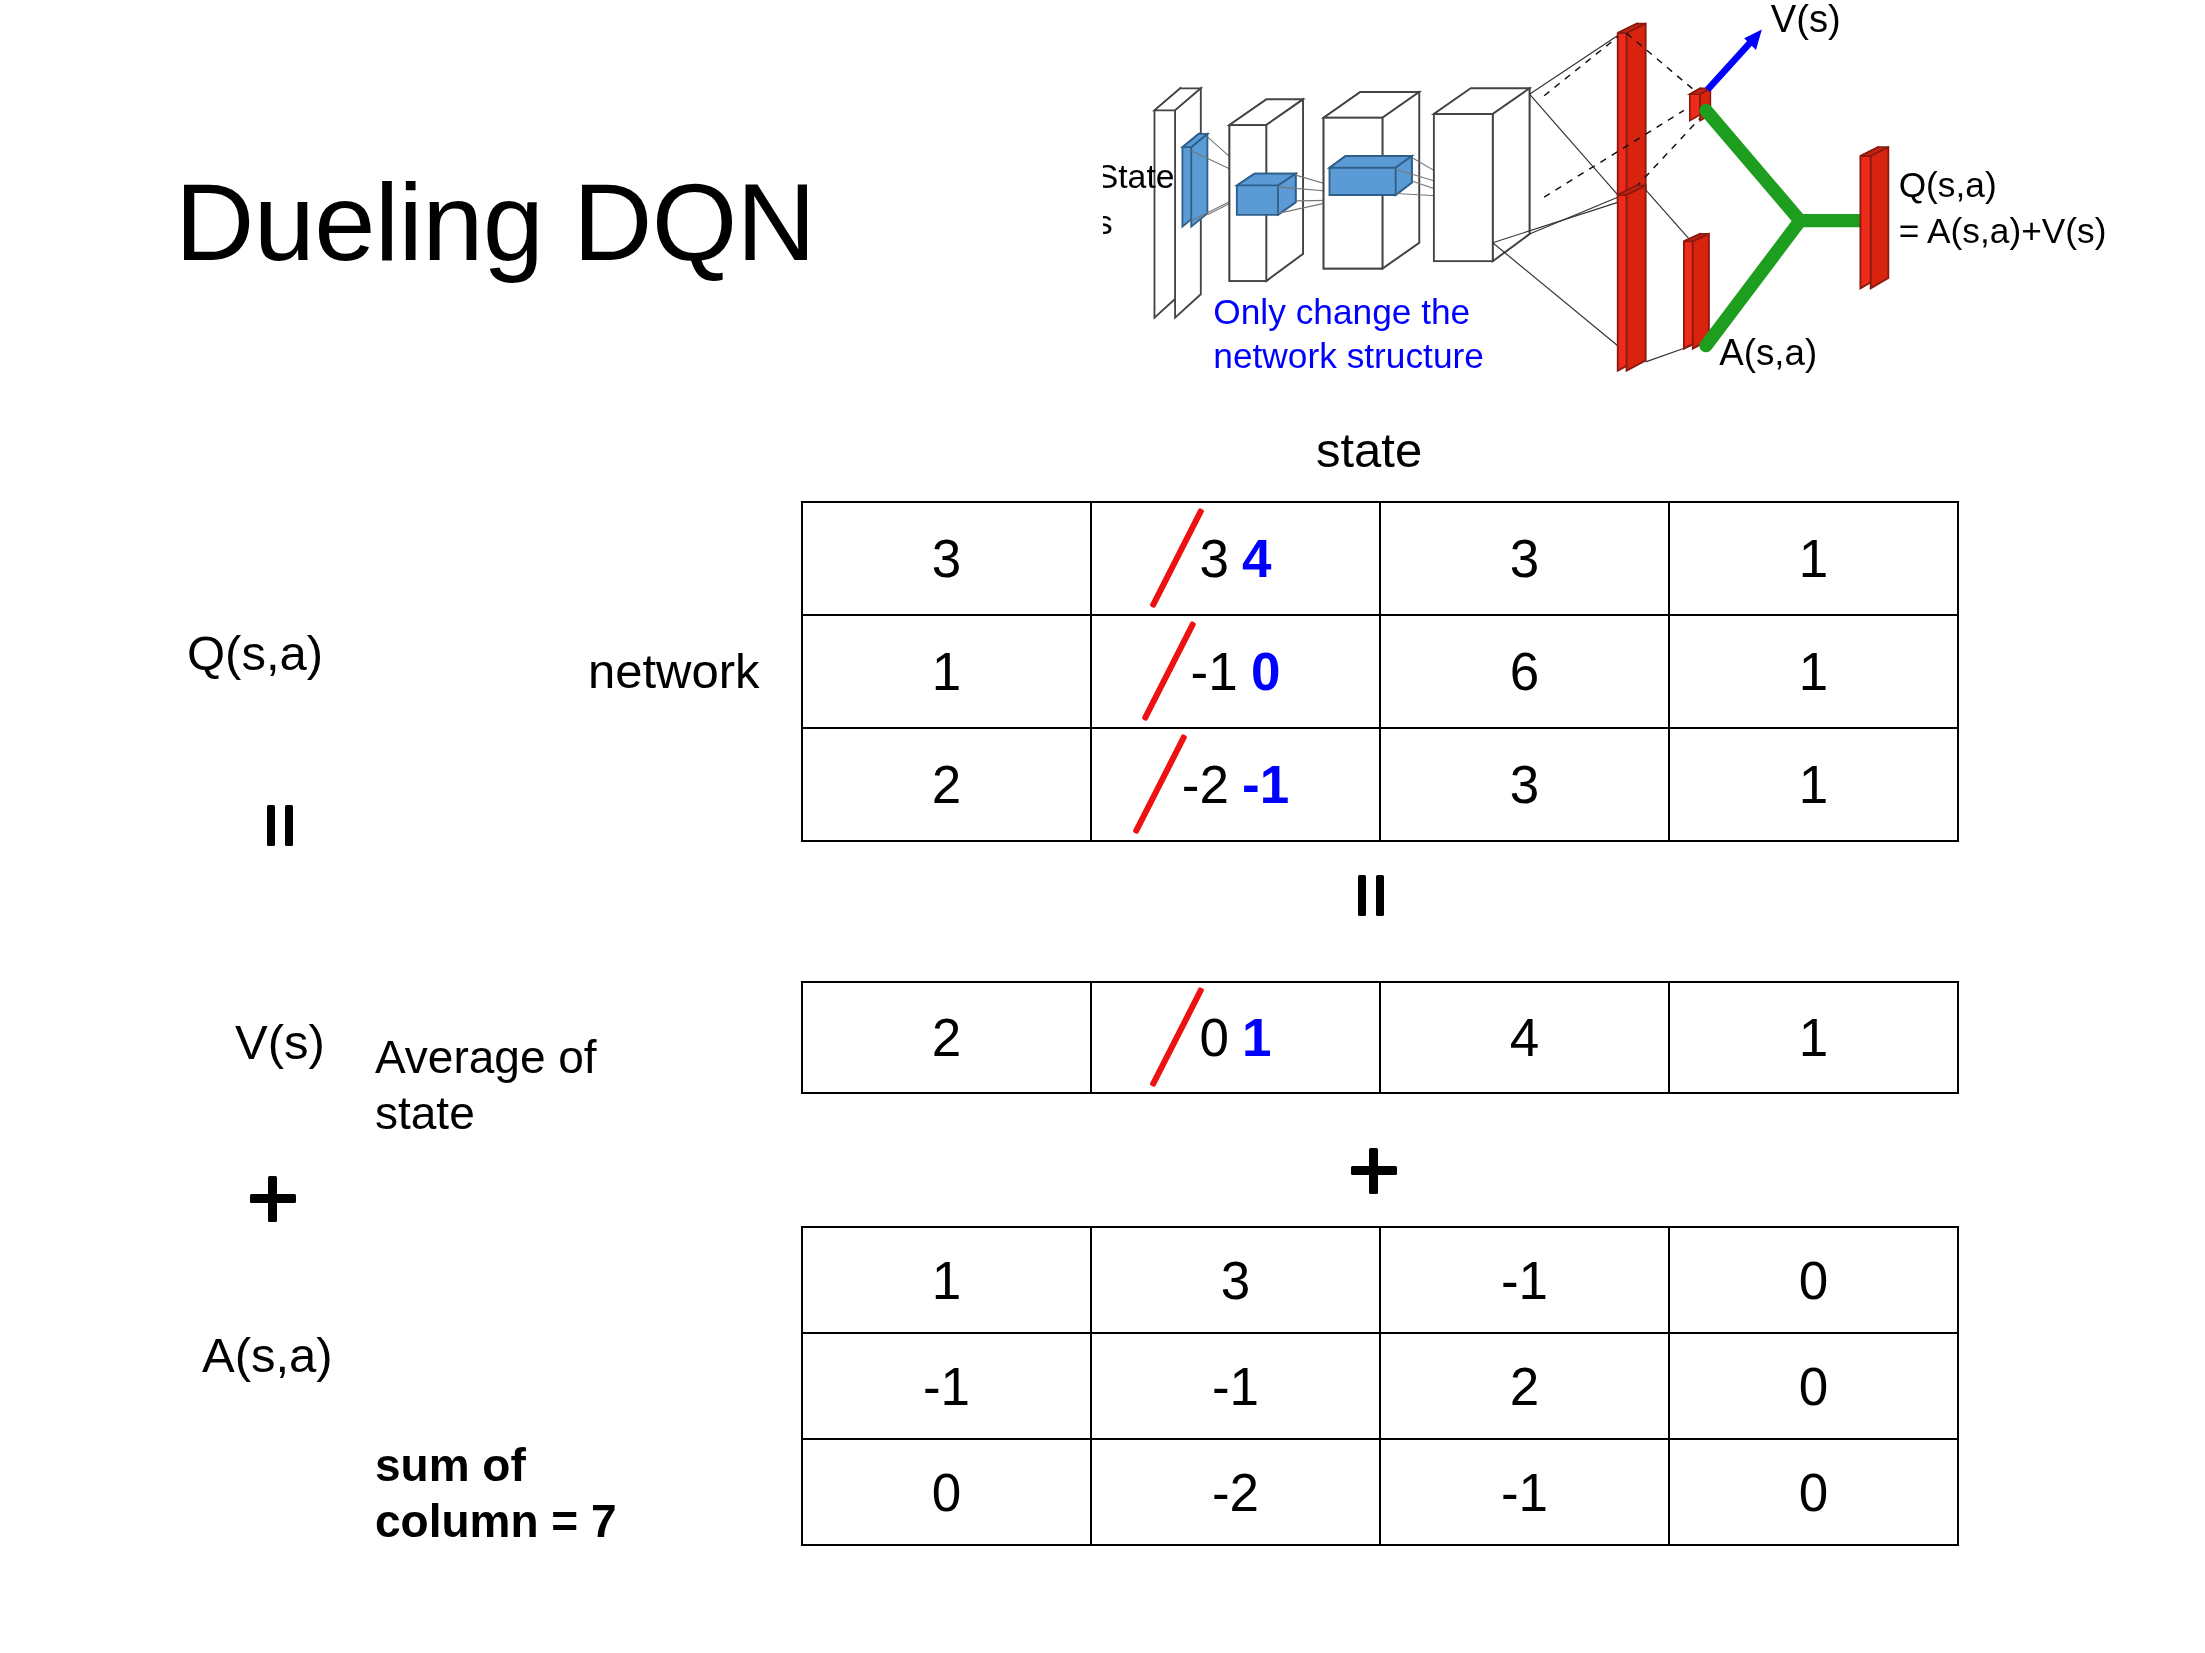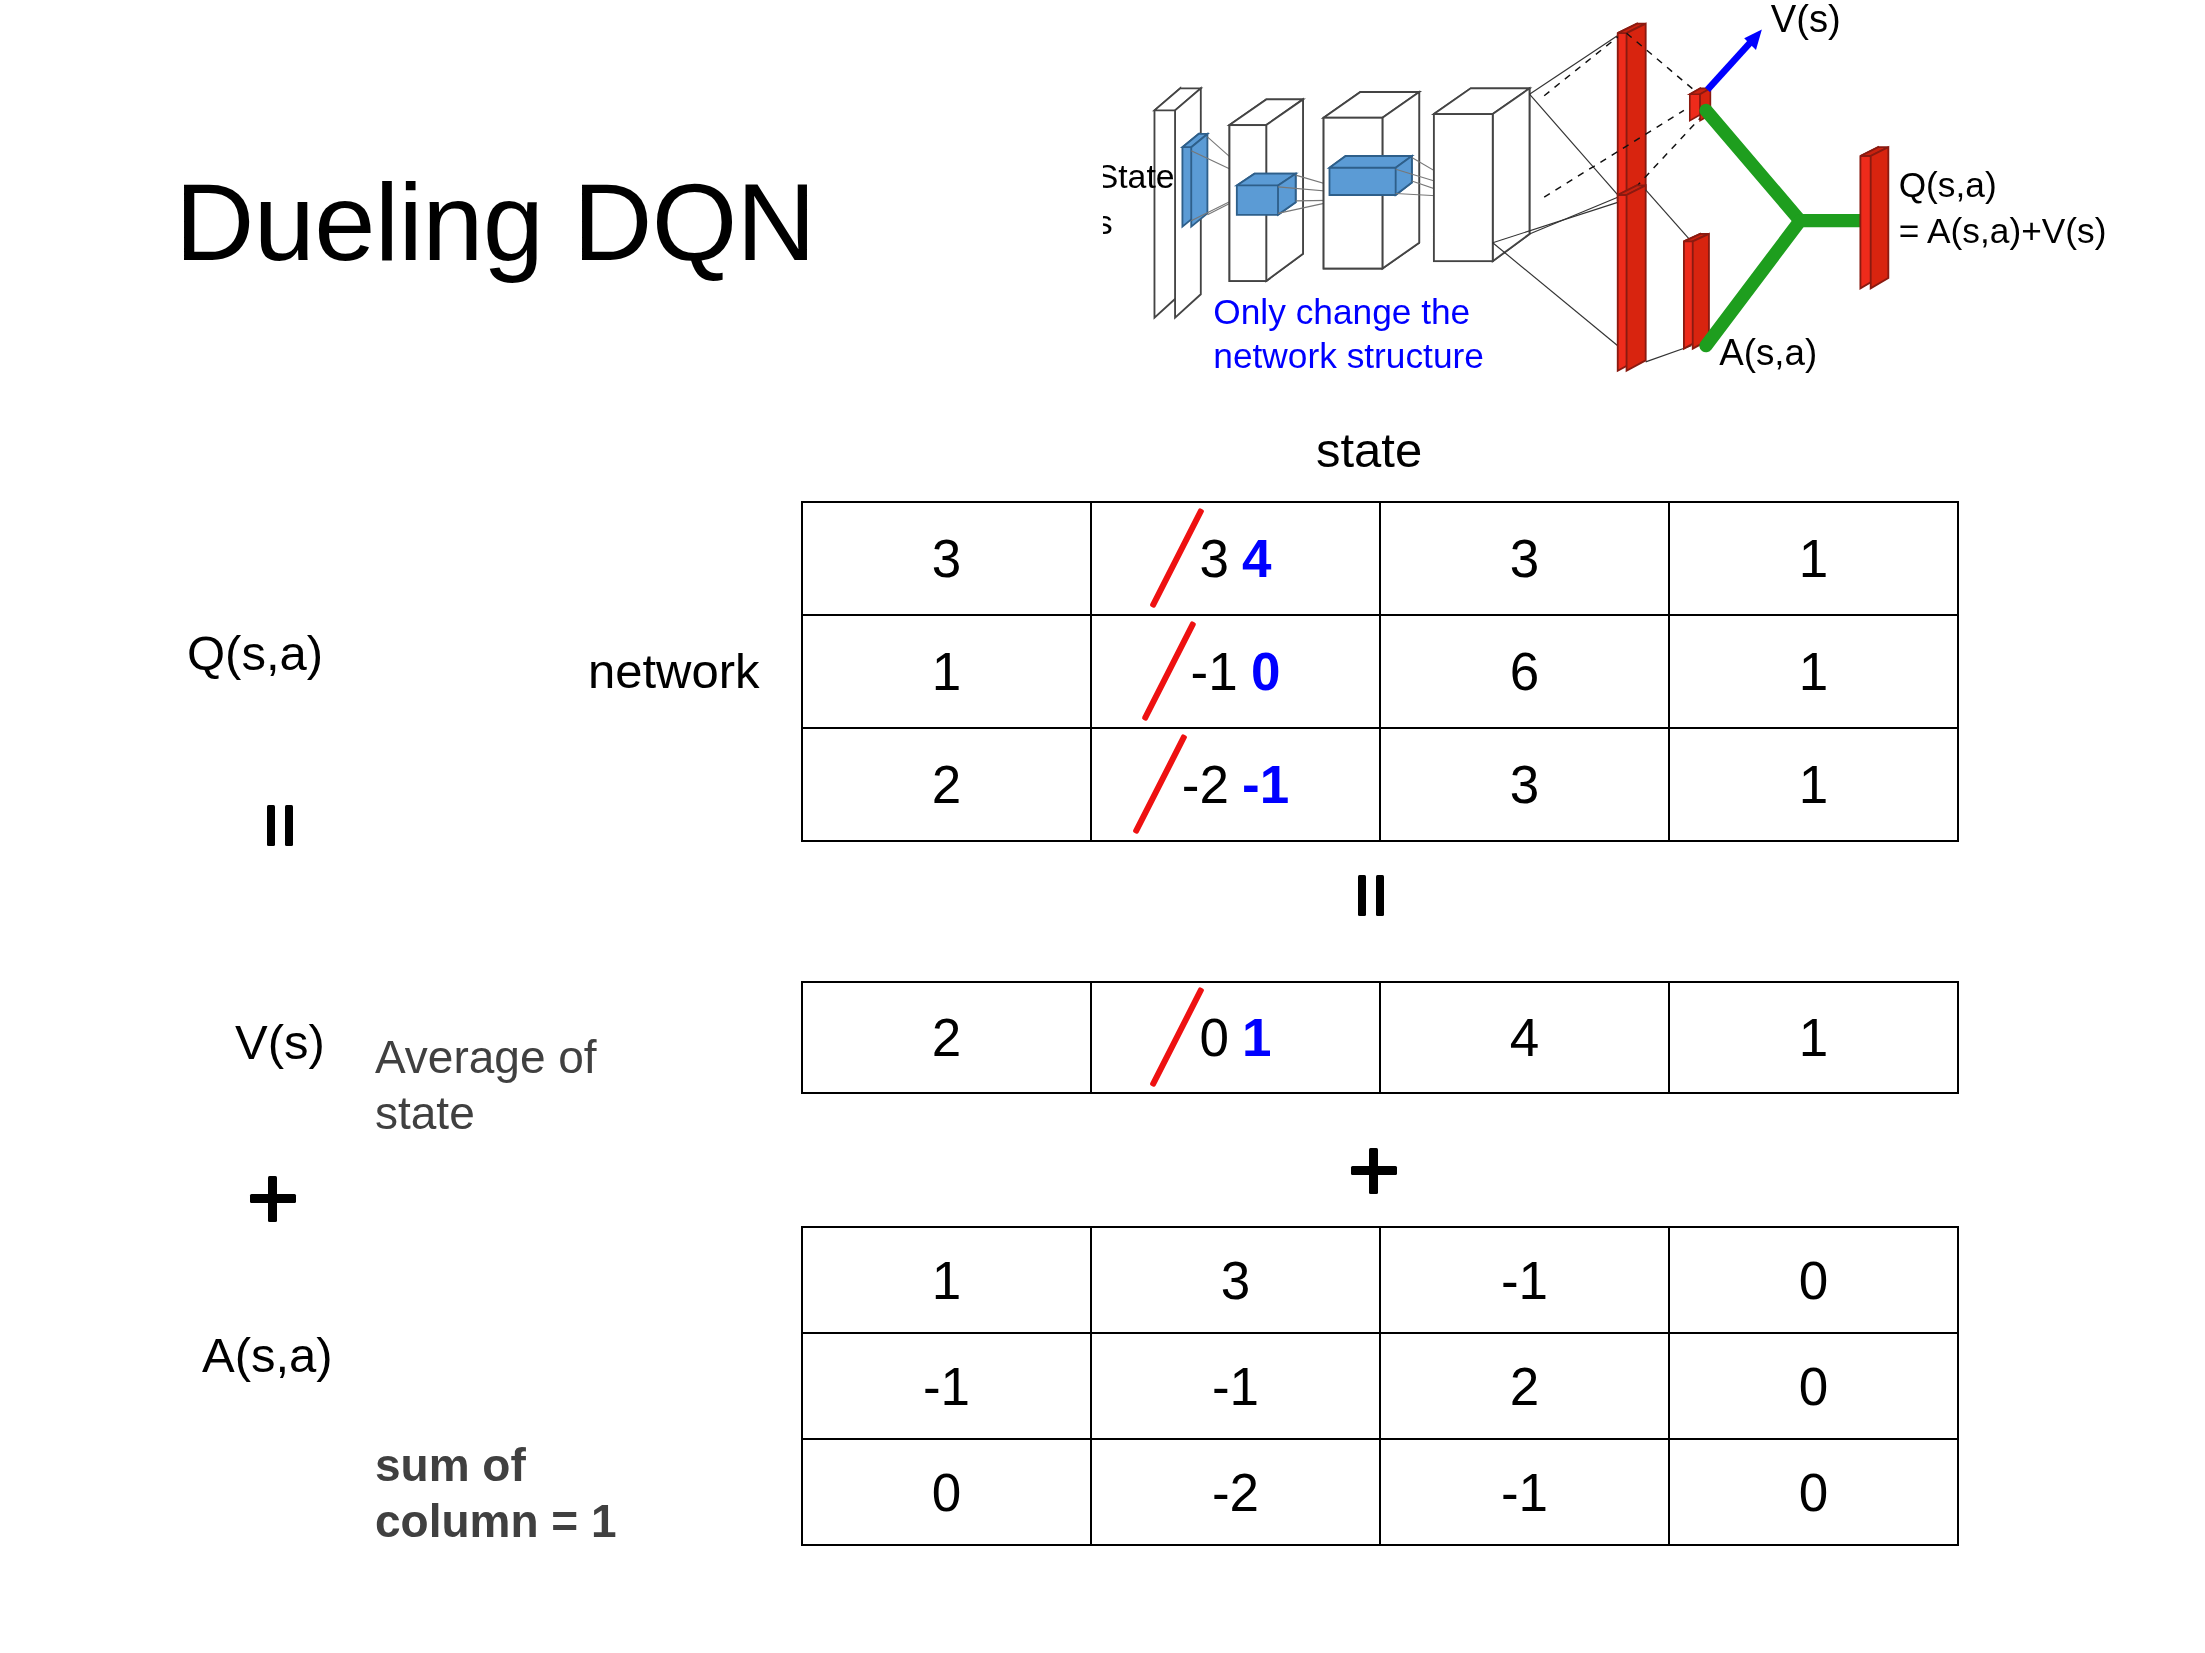--- a/index.html
+++ b/index.html
@@ -7,21 +7,21 @@
        font-family:"Liberation Sans","DejaVu Sans",sans-serif;color:#000;}
 
   .abs{position:absolute;}
 
   
   #title{left:175px;top:167px;font-size:110px;line-height:1;letter-spacing:-0.7px;
          font-weight:400;white-space:nowrap;}
 
   
   .lbl{font-size:49px;line-height:1;white-space:nowrap;}
-  .lbl-blue{font-size:46px;line-height:1.22;color:#404040;white-space:nowrap;}
+  .lbl-blue{font-size:46px;line-height:1.22;color:#000000;white-space:nowrap;}
   #lbl-q{left:187px;top:629px;}
   #lbl-action{left:588px;top:647px;}
   #lbl-state{left:1316px;top:426px;}
   #lbl-v{left:235px;top:1018px;}
   #lbl-a{left:202px;top:1331px;}
   #note-avg{left:375px;top:1029px;}
   #note-sum{left:375px;top:1437px;font-weight:bold;}
 
   
   .op-eq{width:0;height:0;}
@@ -210,21 +210,21 @@
 <div class="abs lbl" id="lbl-action">network</div>
 <div class="abs lbl" id="lbl-v">V(s)</div>
 <div class="abs lbl" id="lbl-a">A(s,a)</div>
 
 <div class="abs lbl-blue" id="note-avg">
   <div>Average of</div>
   <div>state</div>
 </div>
 <div class="abs lbl-blue" id="note-sum">
   <div>sum of</div>
-  <div>column = 1</div>
+  <div>column = 7</div>
 </div>
 
 <div class="abs op-eq" id="eq-left">
     <i></i>
     <i></i>
   </div>
 <div class="abs op-eq" id="eq-mid">
     <i></i>
     <i></i>
   </div>

